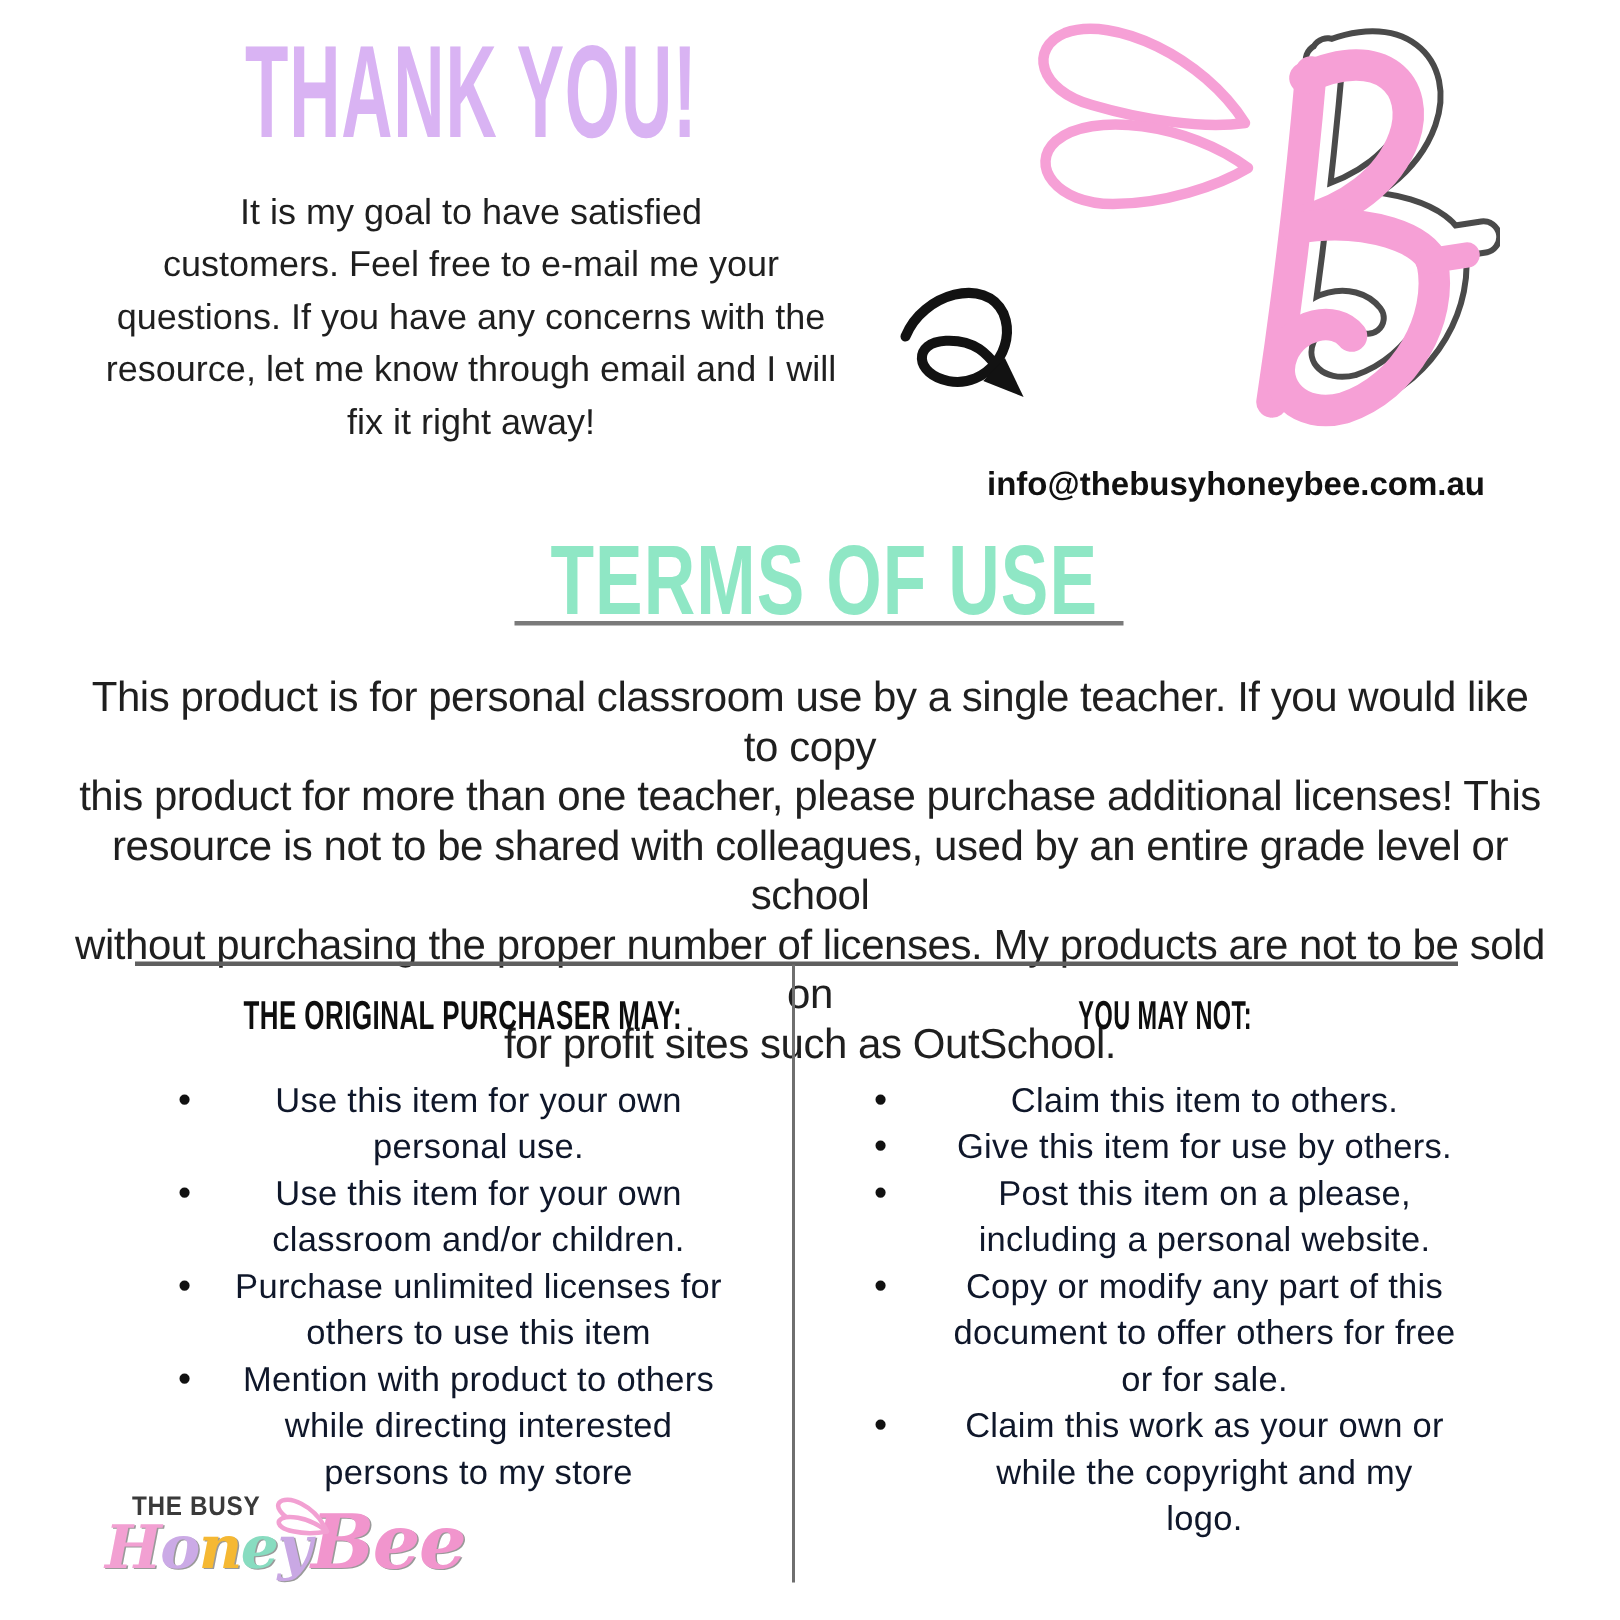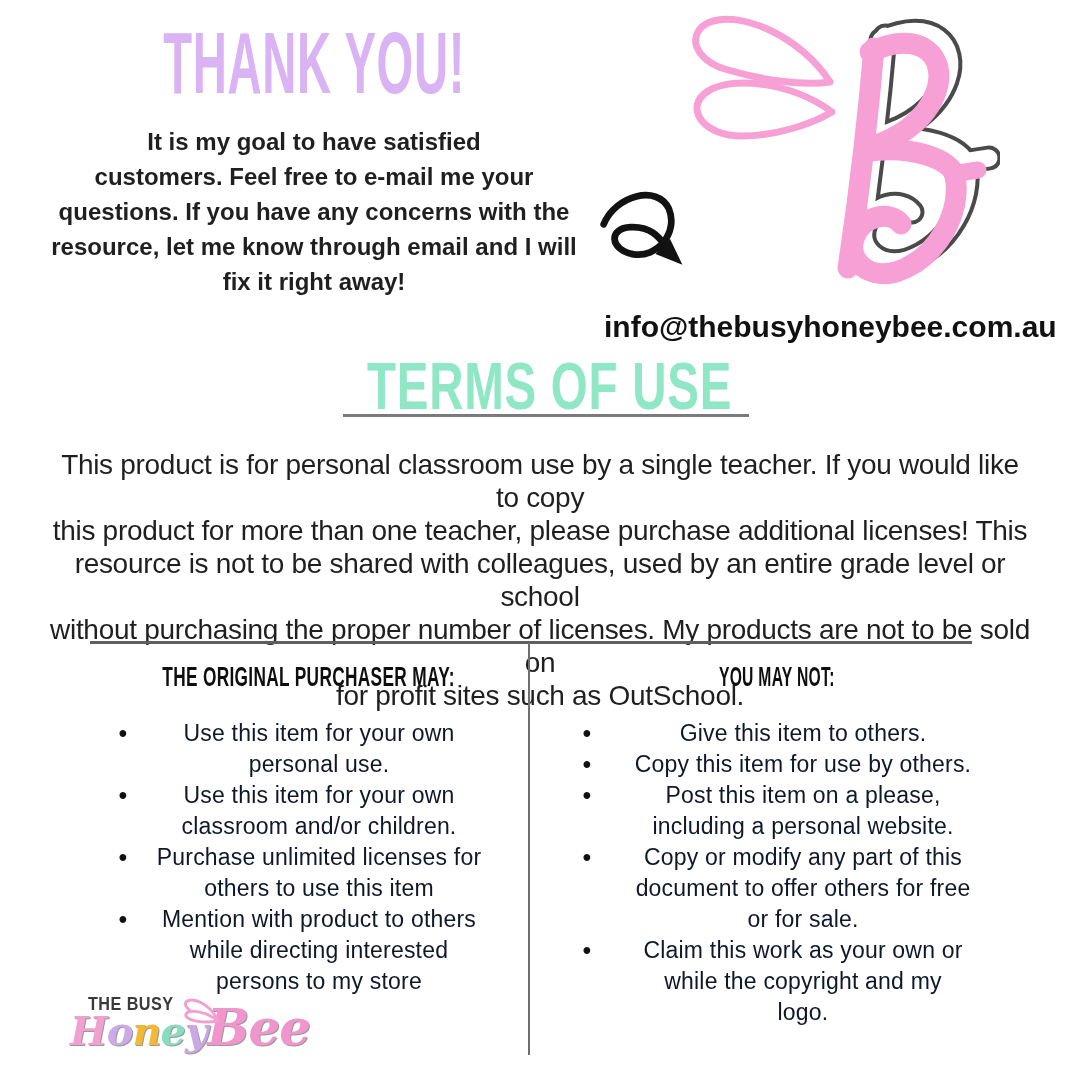--- a/index.html
+++ b/index.html
@@ -15,26 +15,26 @@
     font-family:"Liberation Sans",sans-serif;
   }
   #thank-you-wrap{left:34px;top:16px;width:560px;text-align:center;}
   #thank-you-wrap .display-title{
     font-size:86px;line-height:92px;color:#d9b3f3;
     transform:scaleX(0.55) scaleY(1.02);transform-origin:center;
     letter-spacing:1px;
   }
   #thanks-msg{
     left:34px;top:124px;width:560px;text-align:center;
-    font-size:24px;line-height:35px;white-space:pre-line;color:#1f1f1f;font-weight:bold;
+    font-size:24px;line-height:35px;white-space:pre-line;color:#1f1f1f;
   }
 
   #email-line{
     left:604px;top:310px;width:440px;text-align:center;
-    font-weight:700;font-size:30px;letter-spacing:0px;color:#111;white-space:nowrap;
+    font-weight:700;font-size:22px;letter-spacing:0px;color:#111;white-space:nowrap;
   }
 
   #terms-title-wrap{left:60px;top:352px;width:980px;text-align:center;text-decoration:underline;}
   #terms-title-wrap .display-title{
     font-size:66px;line-height:68px;color:#8fe7c5;
     transform:scaleX(0.72);transform-origin:center;letter-spacing:1px;
   }
   #terms-underline{left:343px;top:414px;width:406px;height:3px;background:#7a7a7a;}
 
   #terms-body{
@@ -186,26 +186,26 @@
         </li>
       </ul>
   </div>
 
   <div class="abs col-heading-wrap" id="col-maynot">
     <span class="col-heading" style="transform:scaleX(0.58);">YOU MAY NOT:</span>
     <ul class="bullets">
 
         <li>
           <span class="dot">•</span>
-          <span class="li-txt">Give this item to others.</span>
-        </li>
-
-        <li>
-          <span class="dot">•</span>
-          <span class="li-txt">Copy this item for use by others.</span>
+          <span class="li-txt">Claim this item to others.</span>
+        </li>
+
+        <li>
+          <span class="dot">•</span>
+          <span class="li-txt">Give this item for use by others.</span>
         </li>
 
         <li>
           <span class="dot">•</span>
           <span class="li-txt">Post this item on a please,
 including a personal website.</span>
         </li>
 
         <li>
           <span class="dot">•</span>

